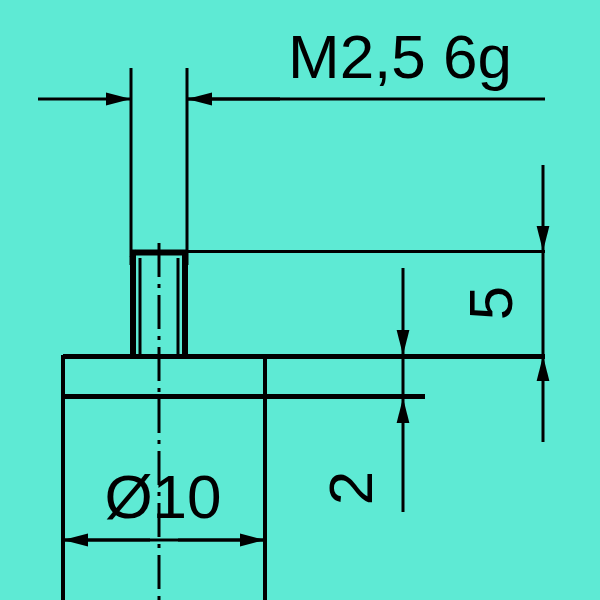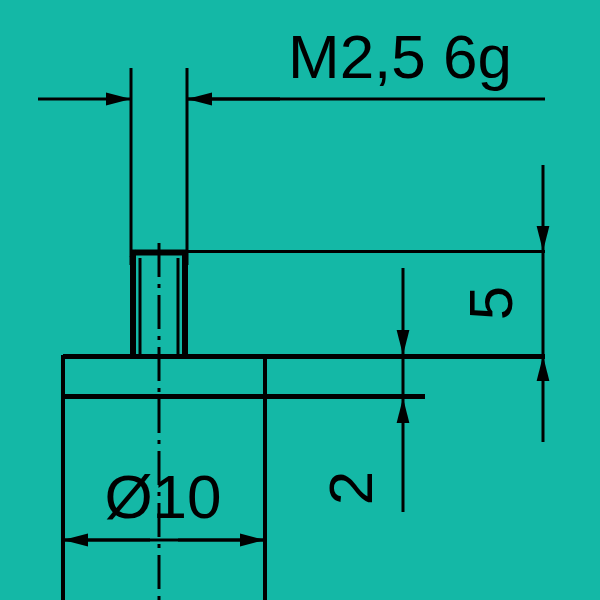--- a/index.html
+++ b/index.html
@@ -7,21 +7,21 @@
     padding: 0;
     background: #ffffff;
   }
   body {
     font-family: "Liberation Sans", sans-serif;
   }
   #drawing-root {
     position: relative;
     width: 600px;
     height: 600px;
-    background: #14b8a6;
+    background: #5eead4;
     overflow: hidden;
   }
   #drawing-svg {
     display: block;
     width: 600px;
     height: 600px;
   }
   .dim-text {
     font-family: "Liberation Sans", sans-serif;
     font-weight: 400;

